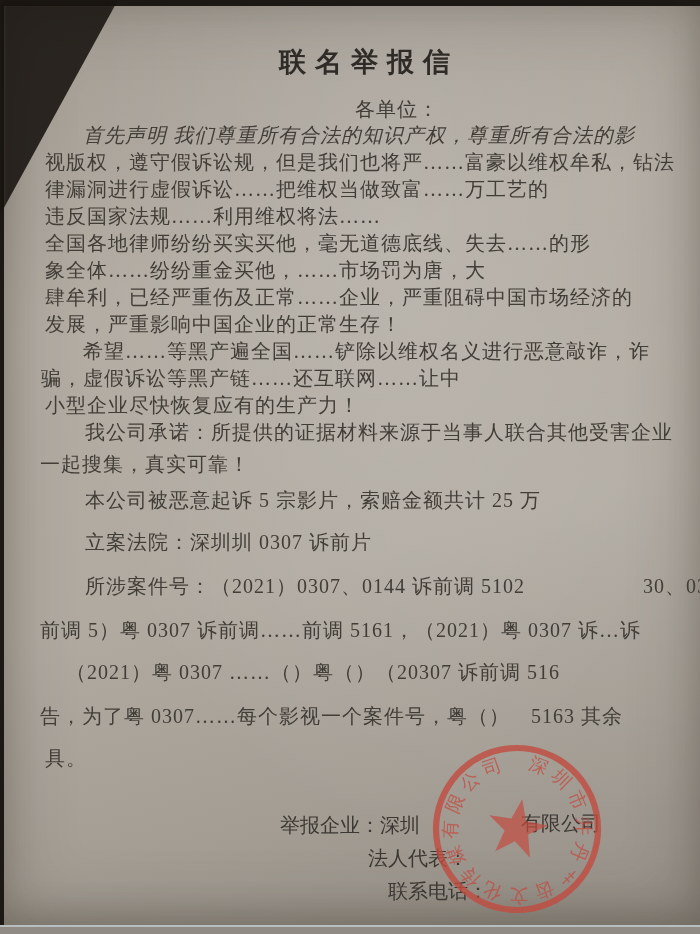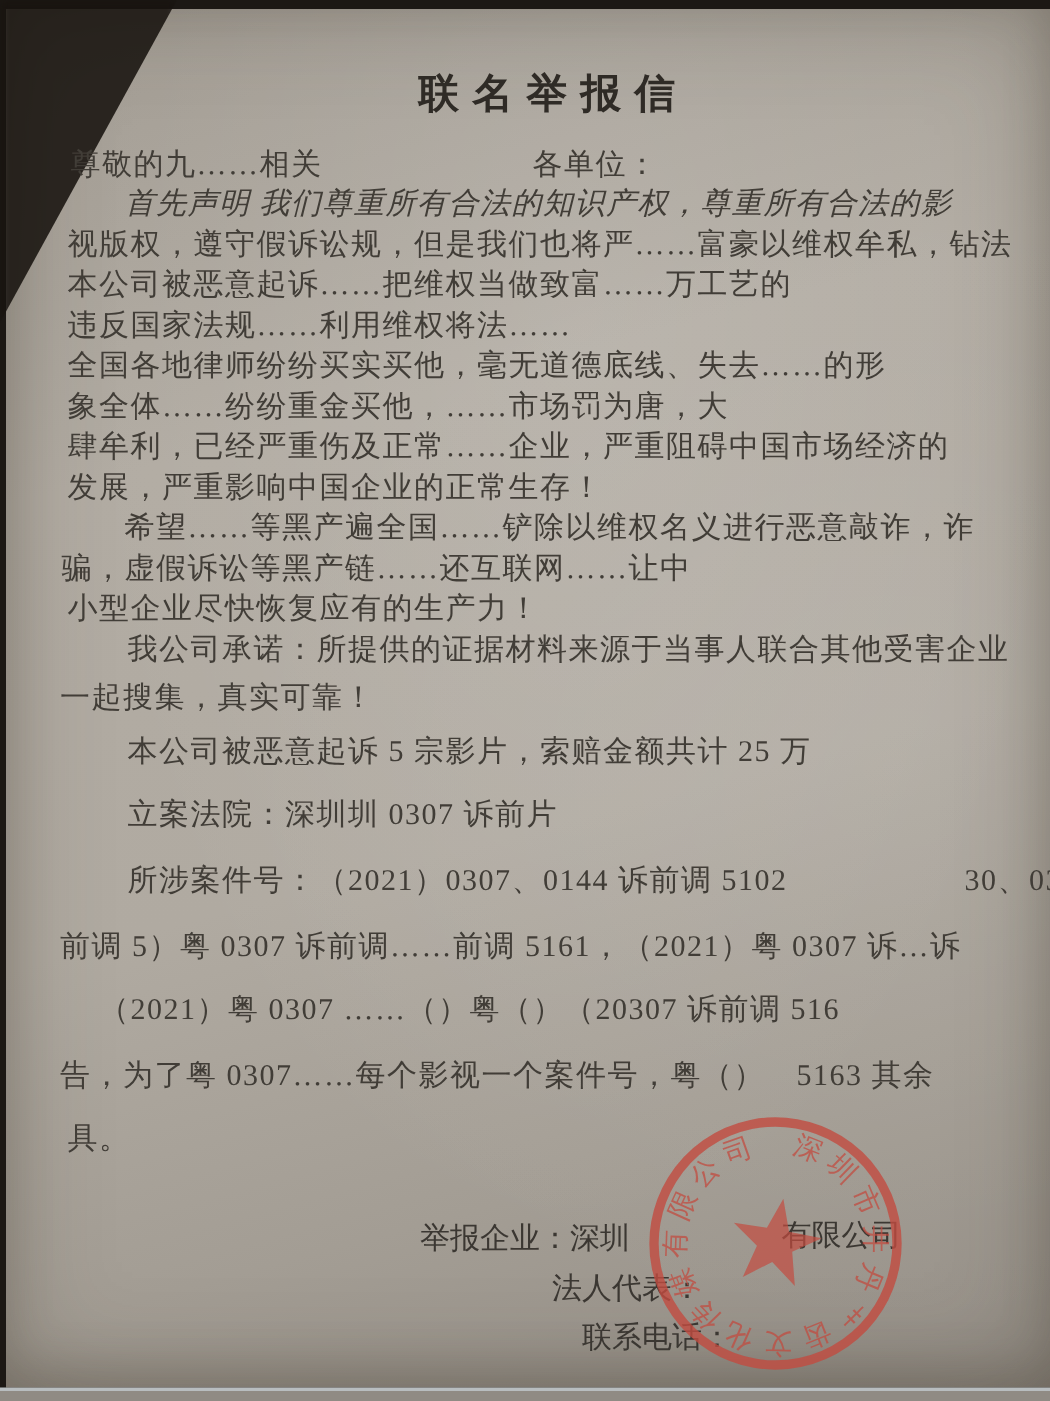--- a/index.html
+++ b/index.html
@@ -50,26 +50,25 @@
 </head>
 <body>
 
 <div class="stage">
   <div class="paper"></div>
   <div class="corner-shadow"></div>
 
   <div class="content">
     <div class="doc-title">联名举报信</div>
 
-    <div class="ln" style="left:47px;top:96px;">尊敬的九……相关</div>
     <div class="ln" style="left:355px;top:96px;">各单位：</div>
 
     <div class="ln" style="left:83px;top:122px;font-style:italic;">首先声明 我们尊重所有合法的知识产权，尊重所有合法的影</div>
     <div class="ln" style="left:45px;top:149px;">视版权，遵守假诉讼规，但是我们也将严……富豪以维权牟私，钻法</div>
-    <div class="ln" style="left:45px;top:176px;">本公司被恶意起诉……把维权当做致富……万工艺的</div>
+    <div class="ln" style="left:45px;top:176px;">律漏洞进行虚假诉讼……把维权当做致富……万工艺的</div>
     <div class="ln" style="left:45px;top:203px;">违反国家法规……利用维权将法……</div>
     <div class="ln" style="left:45px;top:230px;">全国各地律师纷纷买实买他，毫无道德底线、失去……的形</div>
     <div class="ln" style="left:45px;top:257px;">象全体……纷纷重金买他，……市场罚为唐，大</div>
     <div class="ln" style="left:45px;top:284px;">肆牟利，已经严重伤及正常……企业，严重阻碍中国市场经济的</div>
     <div class="ln" style="left:45px;top:311px;">发展，严重影响中国企业的正常生存！</div>
     <div class="ln" style="left:83px;top:338px;">希望……等黑产遍全国……铲除以维权名义进行恶意敲诈，诈</div>
     <div class="ln" style="left:41px;top:365px;">骗，虚假诉讼等黑产链……还互联网……让中</div>
     <div class="ln" style="left:45px;top:392px;">小型企业尽快恢复应有的生产力！</div>
 
     <div class="ln" style="left:85px;top:419px;">我公司承诺：所提供的证据材料来源于当事人联合其他受害企业</div>

